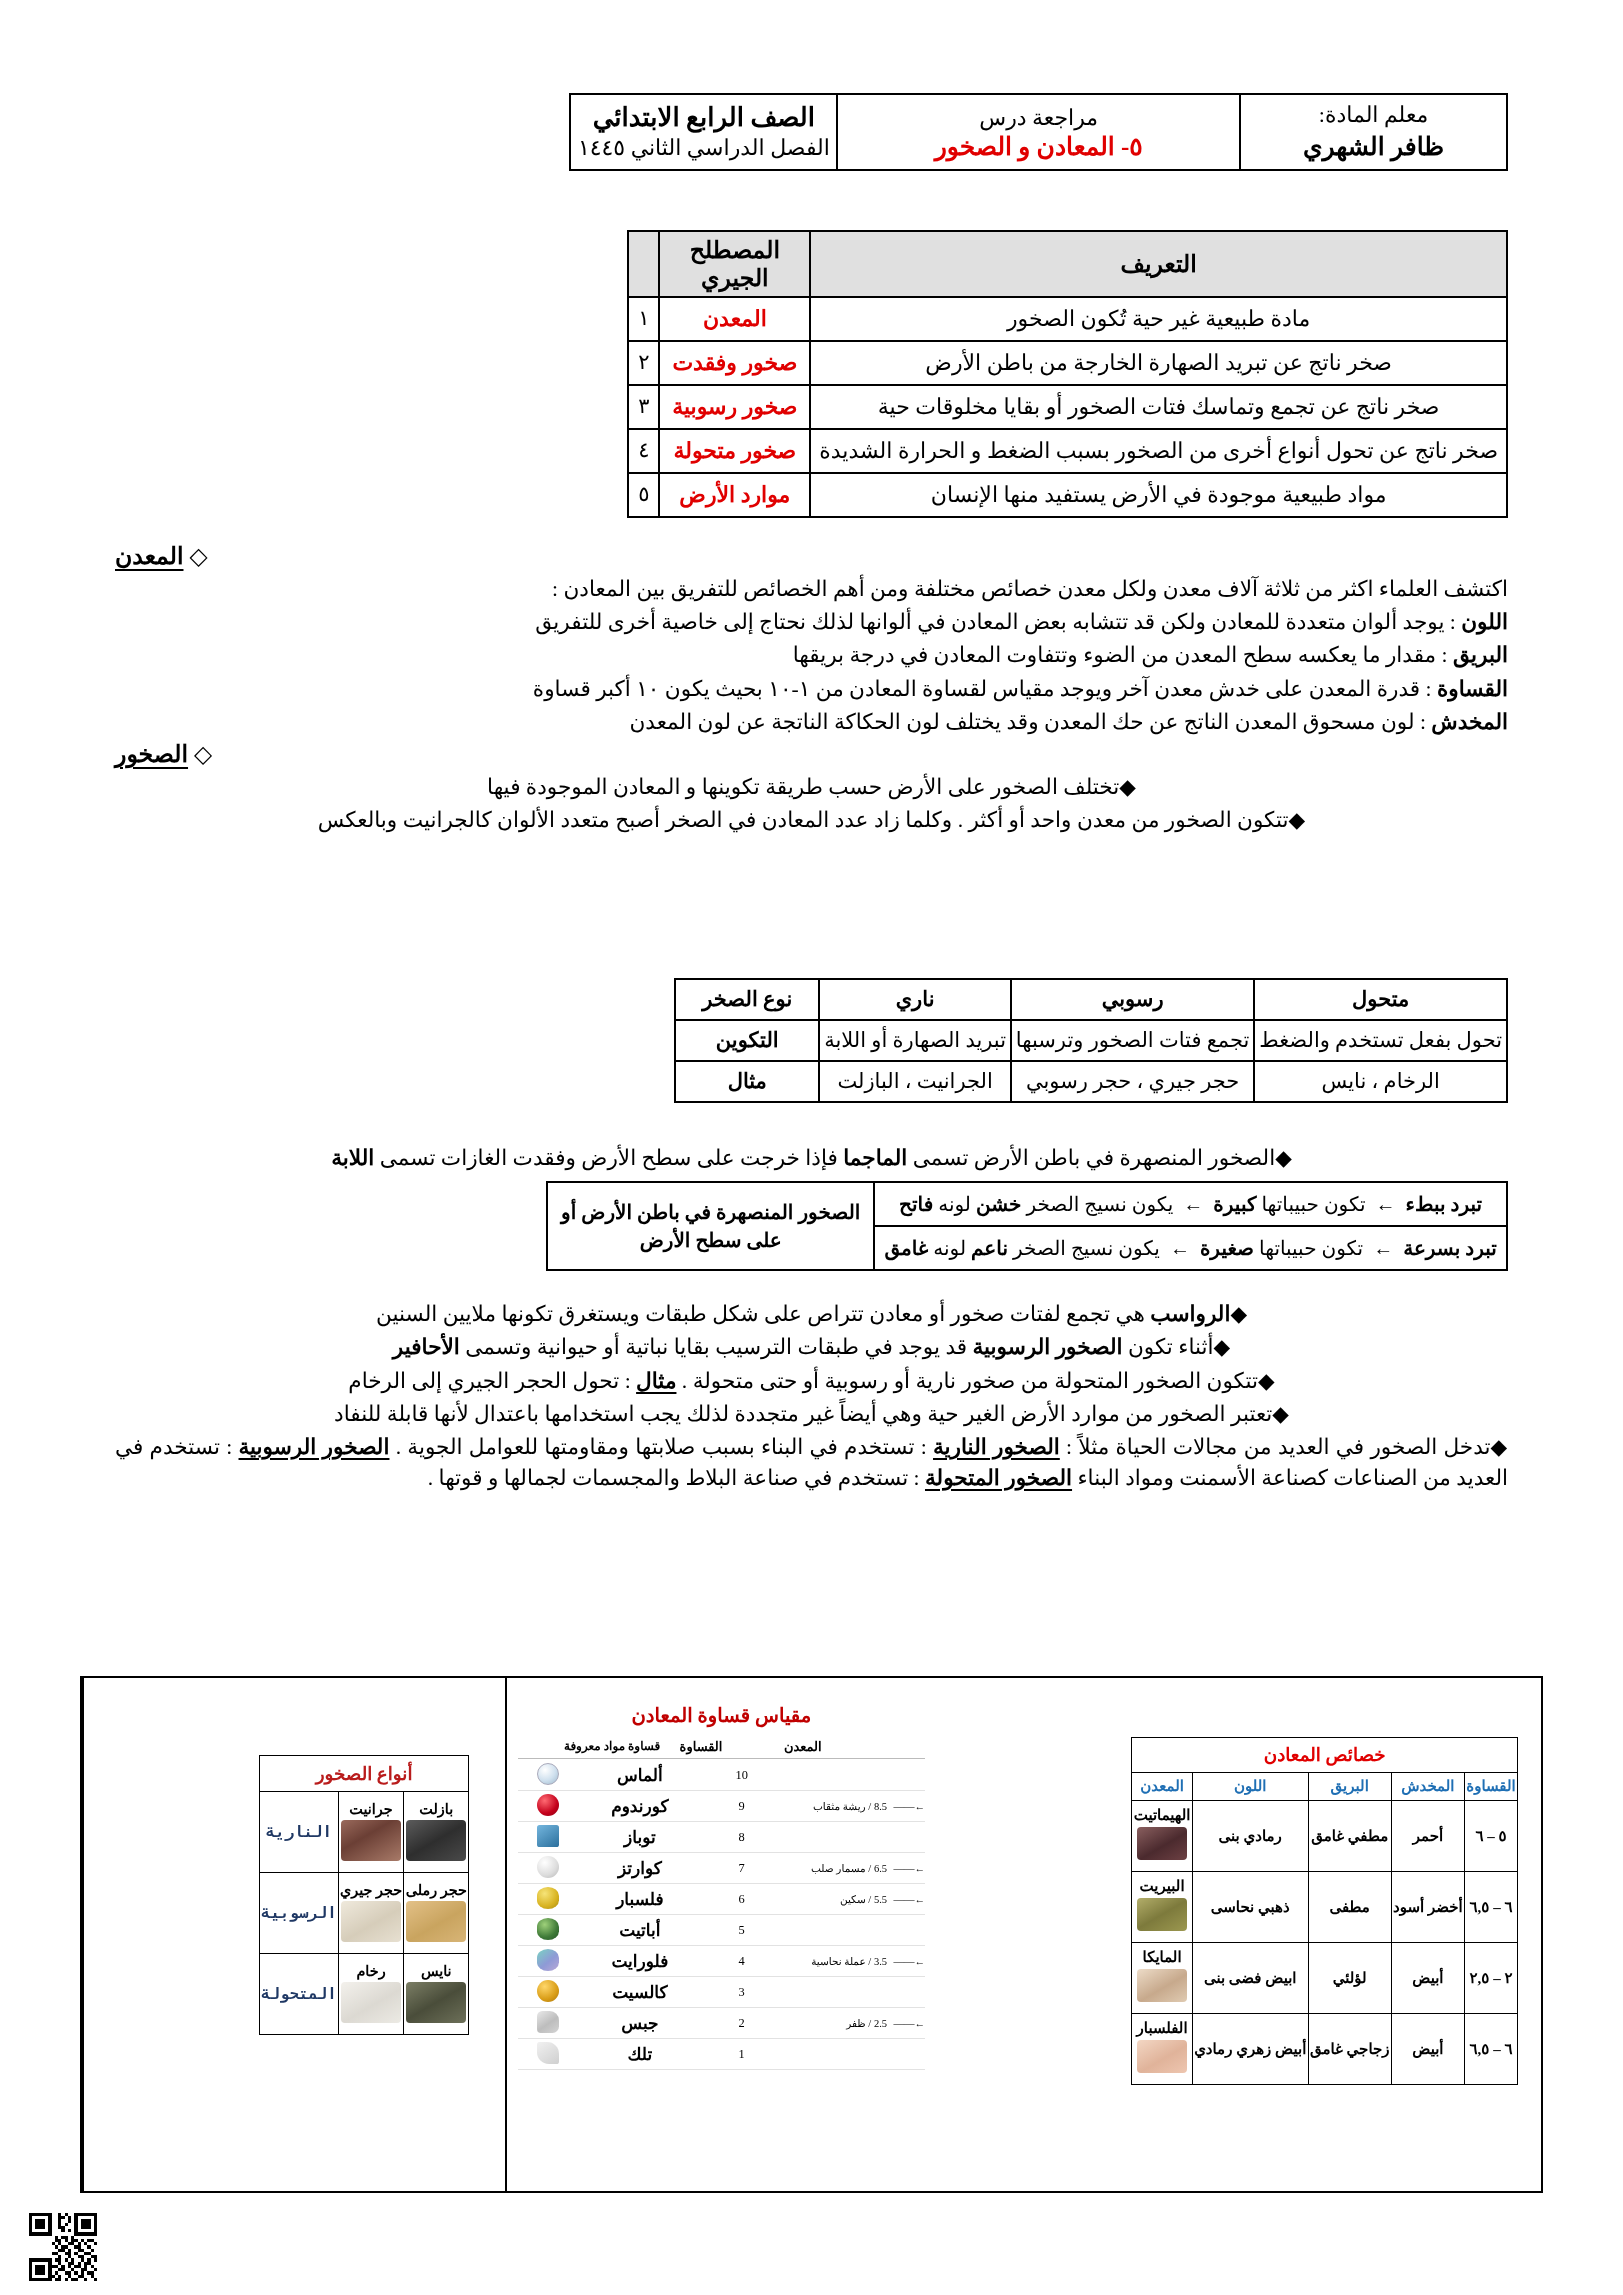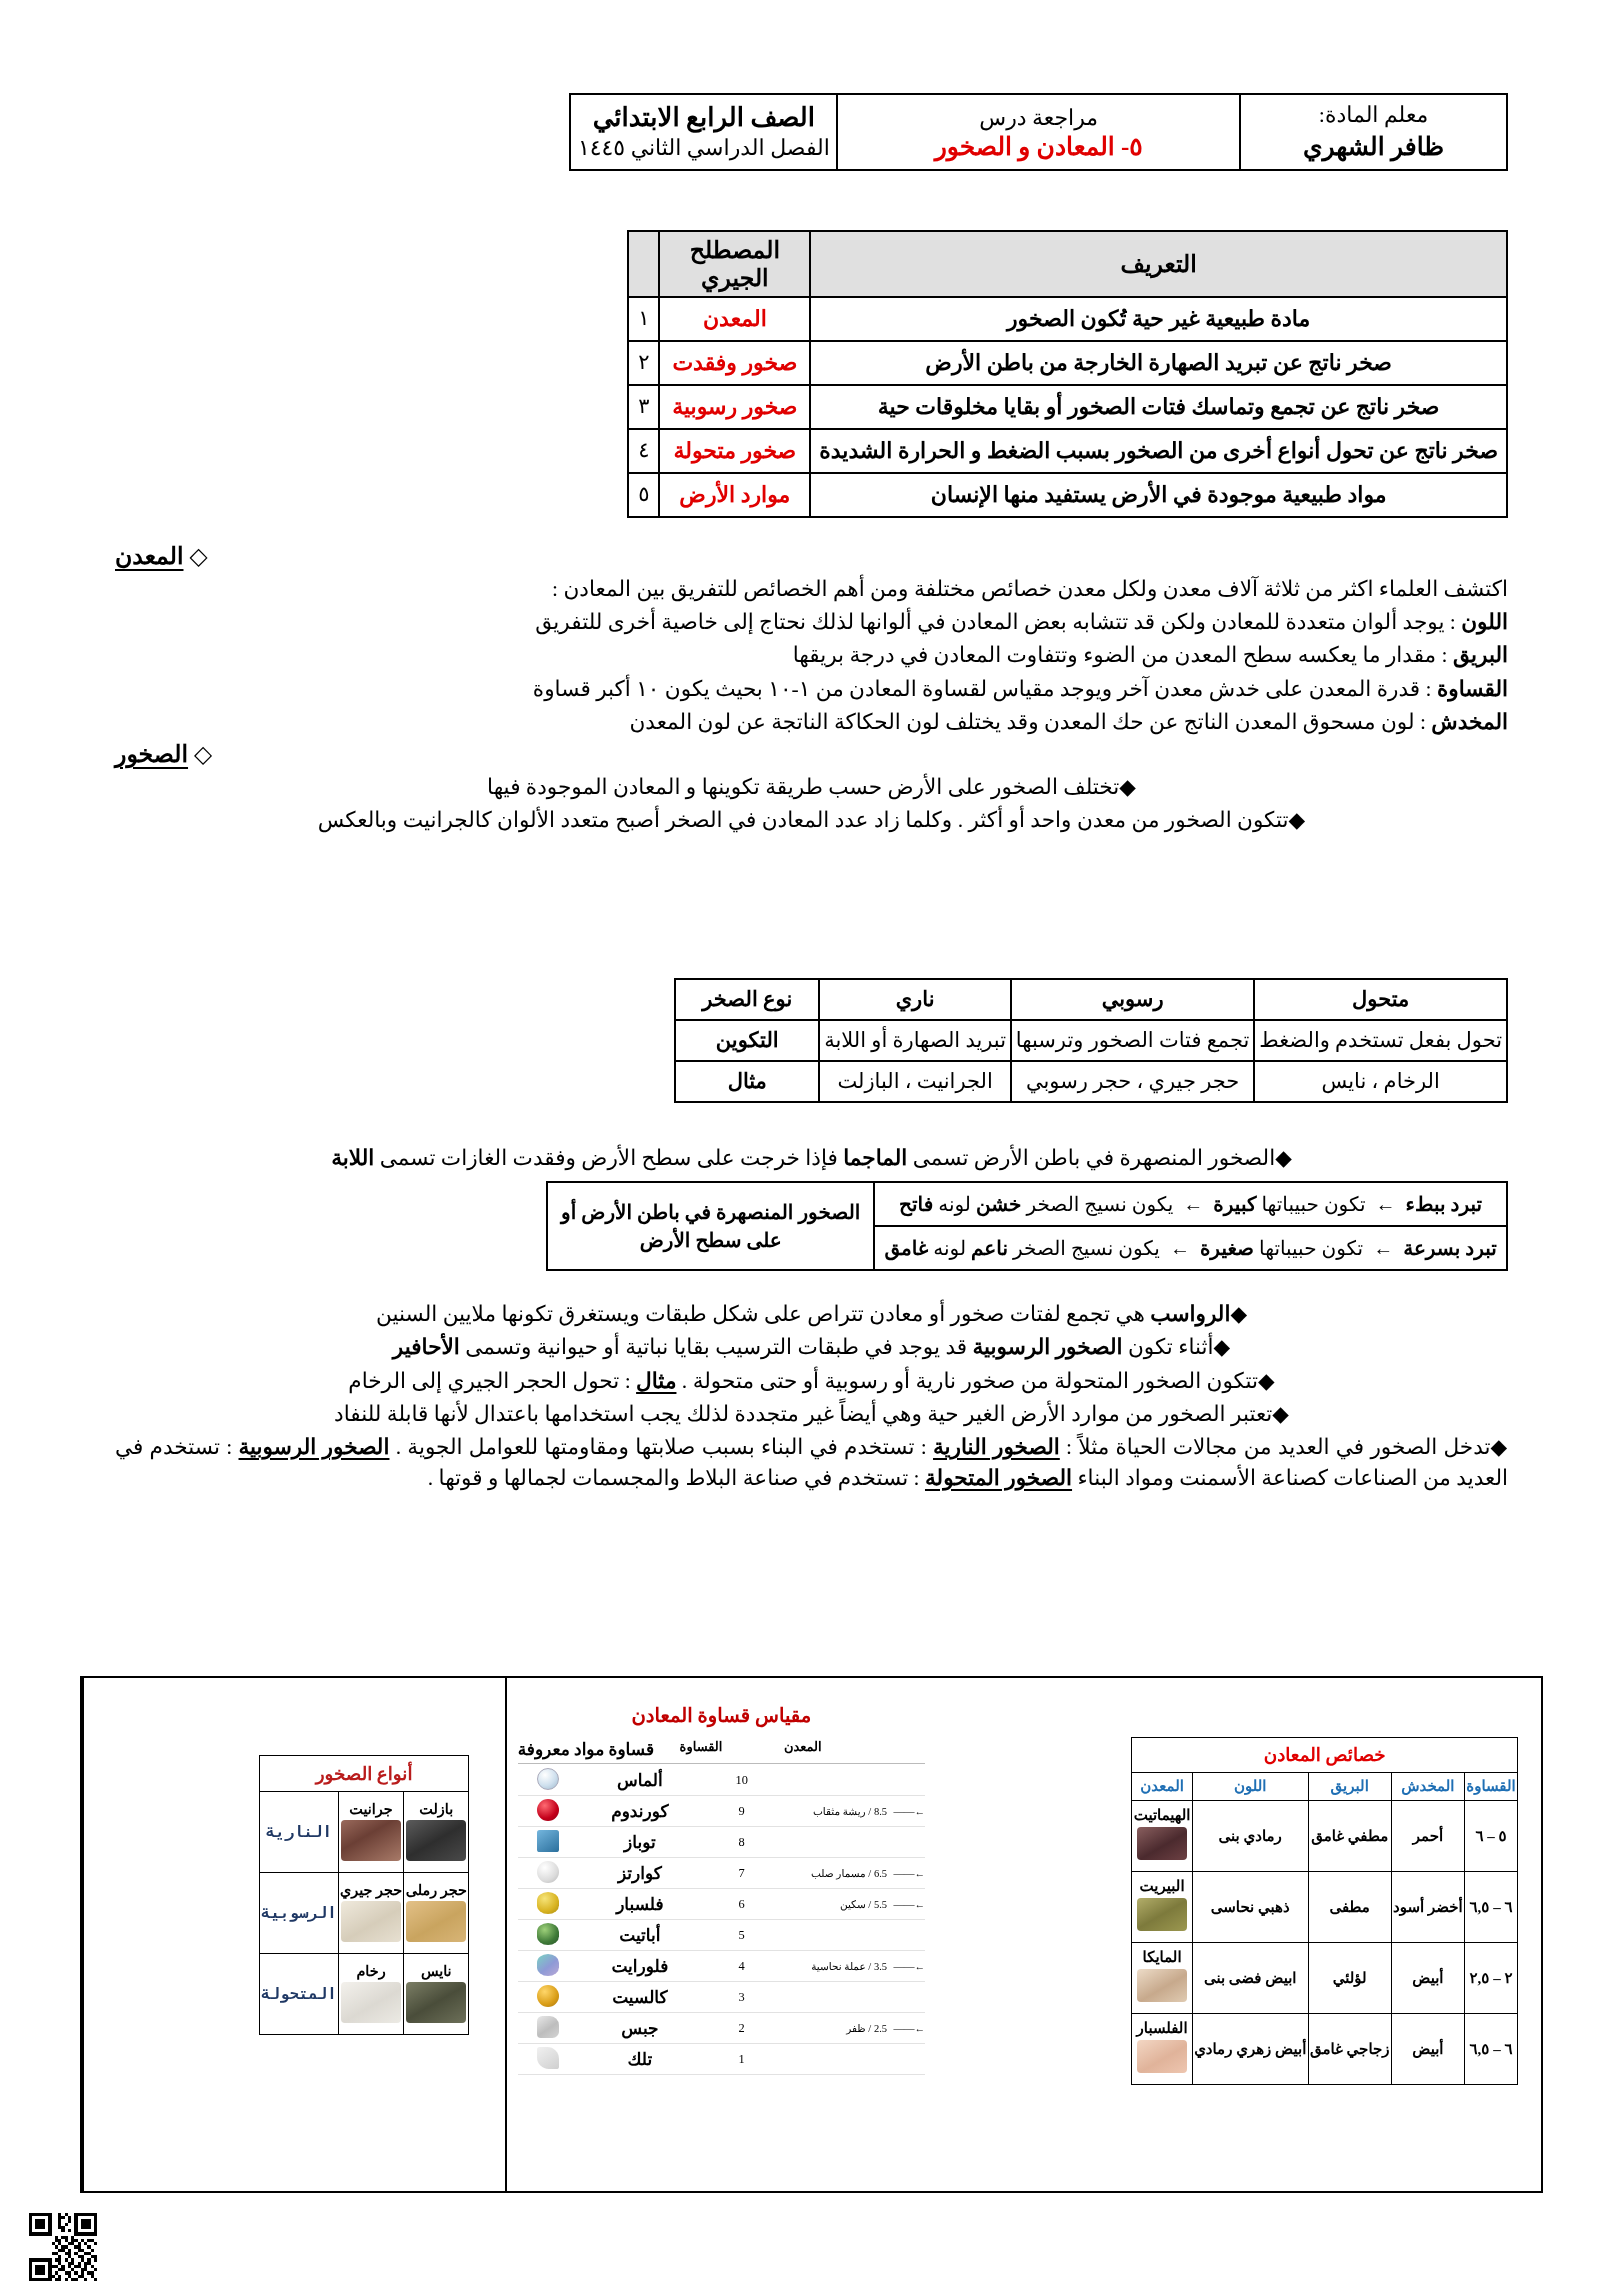--- a/index.html
+++ b/index.html
@@ -54,21 +54,21 @@
   }
   .terms-table thead th {
     background: #e0e0e0;
     font-weight: bold;
     font-size: 23.6px;
     text-align: center;
     height: 47px;
   }
   .col-num  { width: 31px; text-align: center; font-size: 21px; }
   .col-term { width: 151px; text-align: center; color: #e00000; font-weight: bold; font-size: 22px; }
-  .col-def  { text-align: center; font-weight: bold; font-size: 22px; }
+  .col-def  { text-align: center; font-weight: normal; font-size: 22px; }
   .terms-table tbody tr { height: 44px; }
 
   
   .content { position: absolute; top: 542px; right: 115px; left: 115px; }
   .sec-head {
     font-size: 23.6px; font-weight: bold; text-align: left;
     margin: 0 0 3.9px 0; direction: rtl;
   }
   .sec-head .u { text-decoration: underline; text-underline-offset: 5.2px; }
   .para {
@@ -164,21 +164,21 @@
     color: #c00000; font-weight: bold; font-size: 19.6px; text-align: center;
     margin-bottom: 11.8px;
   }
   .hard-head {
     display: flex; font-size: 13px; font-weight: bold;
     border-bottom: 1.3px solid #bbb; padding-bottom: 3.3px; margin-bottom: 1.3px;
   }
   .hh-gem { width: 15%; }
   .hh-min { width: 30%; text-align: center; }
   .hh-val { width: 20%; text-align: center; }
-  .hh-ref { width: 35%; text-align: left; font-size: 17px; }
+  .hh-ref { width: 35%; text-align: right; font-size: 12px; }
   .hard-row {
     display: flex; align-items: center;
     border-bottom: 0.7px solid #e2e2e2; height: 31px;
   }
   .hr-gem { width: 15%; text-align: center; }
   .hr-min { width: 30%; text-align: center; font-size: 17px; font-weight: bold; }
   .hr-val { width: 20%; text-align: center; font-size: 12.4px; }
   .hr-ref { width: 35%; font-size: 10.5px; position: relative; }
   .gem {
     display: inline-block; width: 22px; height: 22px;

